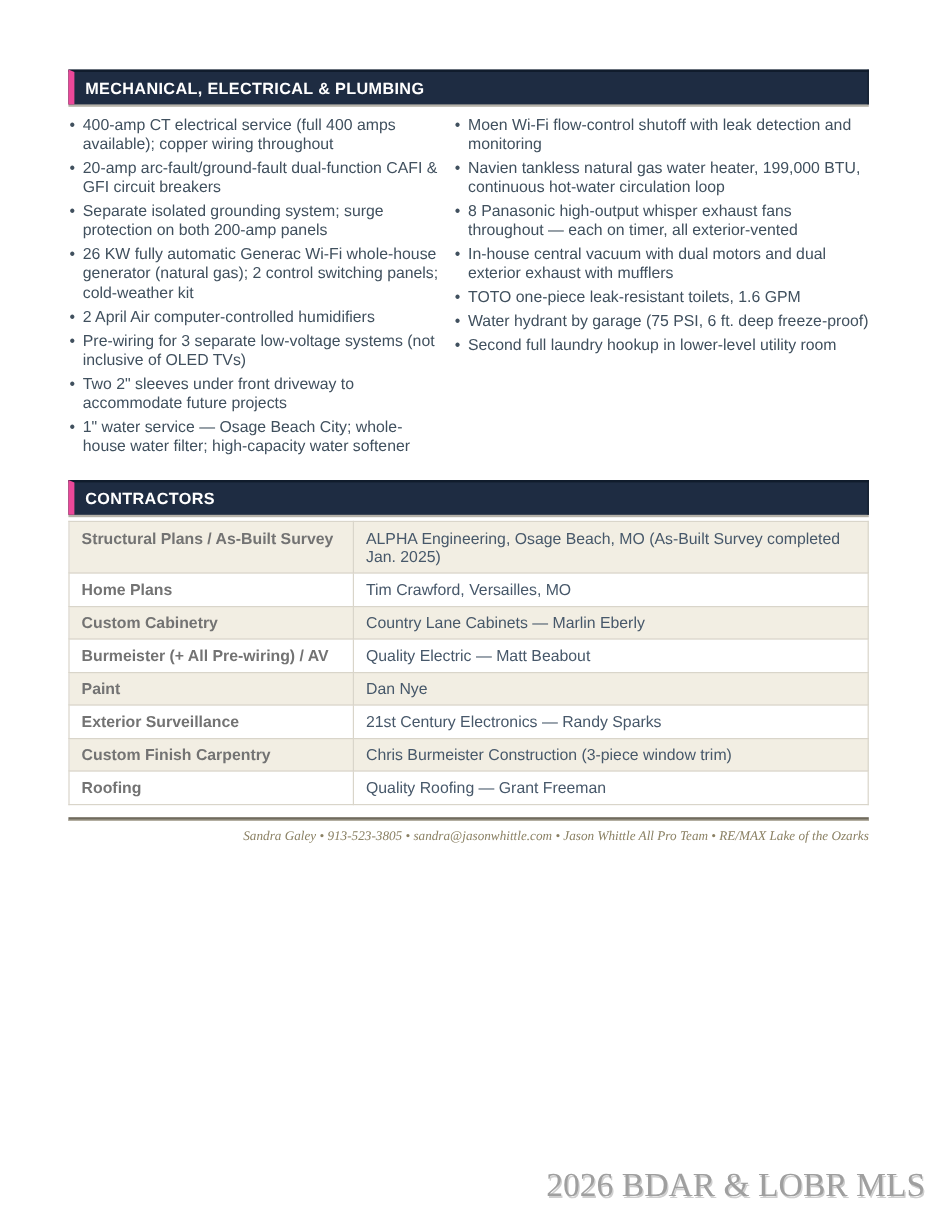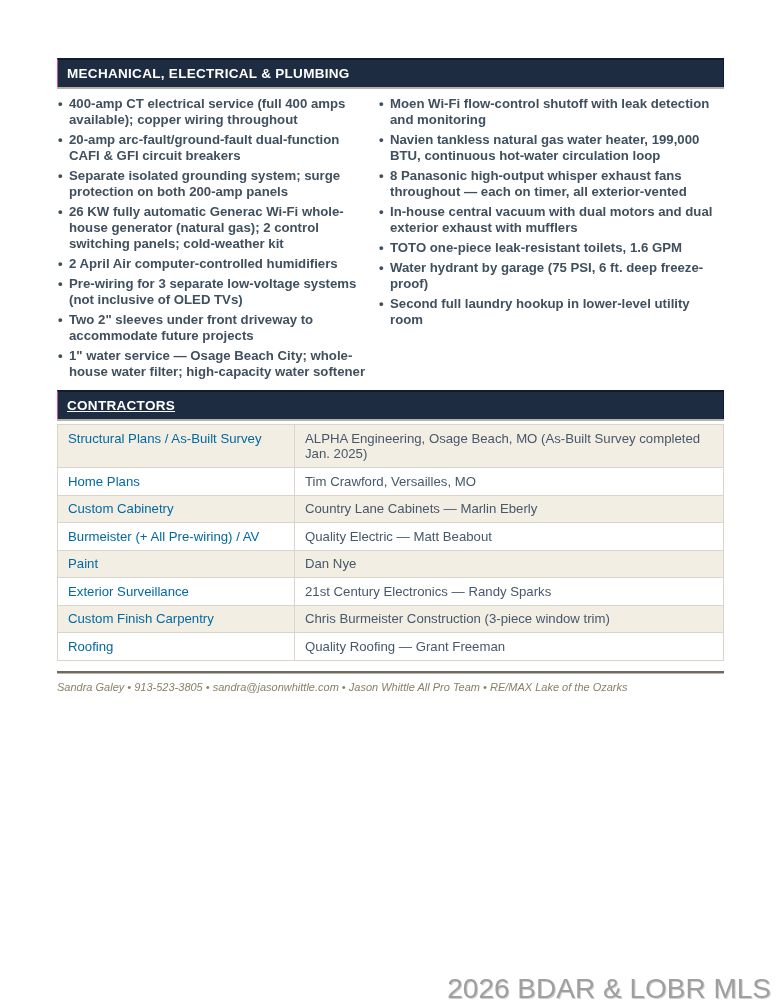--- a/index.html
+++ b/index.html
@@ -13,21 +13,21 @@
   }
   .content {
     position: absolute;
     left: 57px;
     top: 58px;
     width: 667px;
   }
   .section-bar {
     background: #1e2c42;
     border-top: 2px solid #101c2c;
-    border-left: 1px solid #ec4899;
+    border-left: 5px solid #ec4899;
     border-right: 1px solid #101c2c;
     box-shadow: 0 2px 0 #b6b2a9;
     color: #ffffff;
     font-size: 13.5px;
     font-weight: bold;
     letter-spacing: 0.3px;
     line-height: 27px;
     height: 27px;
     padding-left: 9px;
   }
@@ -43,72 +43,71 @@
     list-style: none;
     margin: 0;
     padding: 0;
   }
   .col-left  { width: 313px; }
   .col-right { width: 346px; }
   .bullets li {
     position: relative;
     padding-left: 12px;
     margin-bottom: 4px;
-    font-weight: bold;
   }
   .bullets li::before {
     content: "\2022";
     position: absolute;
     left: 1px;
   }
-  .contractors-bar { margin-top: 6px; text-decoration: underline; }
+  .contractors-bar { margin-top: 16px; }
   table.contractors {
     margin-top: 5px;
     width: 667px;
     border-collapse: collapse;
     font-size: 13.2px;
     line-height: 15.5px;
   }
   table.contractors td {
     border: 1px solid #d9d5ca;
     padding: 5.5px 10px;
     vertical-align: top;
   }
   table.contractors tr:nth-child(odd) { background: #f2eee3; }
   table.contractors tr:nth-child(even) { background: #ffffff; }
   td.cat {
     width: 216px;
-    font-weight: normal;
-    color: #0369a1;
+    font-weight: bold;
+    color: #737373;
     padding-right: 6px;
   }
   td.val {
     color: #47586a;
     padding-left: 12px;
     margin-top: 15px;
   }
   .rule {
     margin-top: 10px;
     height: 2px;
     background: #6f6a5d;
     border-bottom: 1px solid #bdb8ab;
   }
   .byline {
     margin-top: 7px;
-    text-align: left;
-    font-family: Liberation Sans, sans-serif;
+    text-align: right;
+    font-family: Liberation Serif, serif;
     font-style: italic;
     font-size: 11px;
     color: #8a8063;
   }
   .watermark {
     position: absolute;
     right: 8px;
     bottom: 3px;
-    font-family: Liberation Sans, sans-serif;
+    font-family: Liberation Serif, serif;
     font-size: 28px;
     color: #9f9f9f;
     text-shadow: 1px 1px 0 #cfcfcf;
     white-space: nowrap;
   }
 </style>
 </head>
 <body>
 
 <div class="page">

